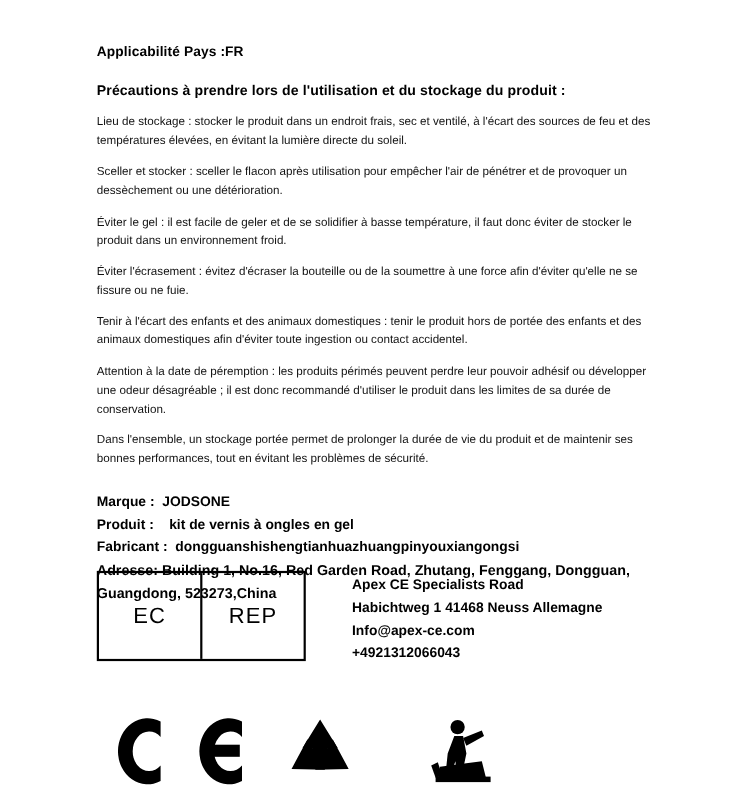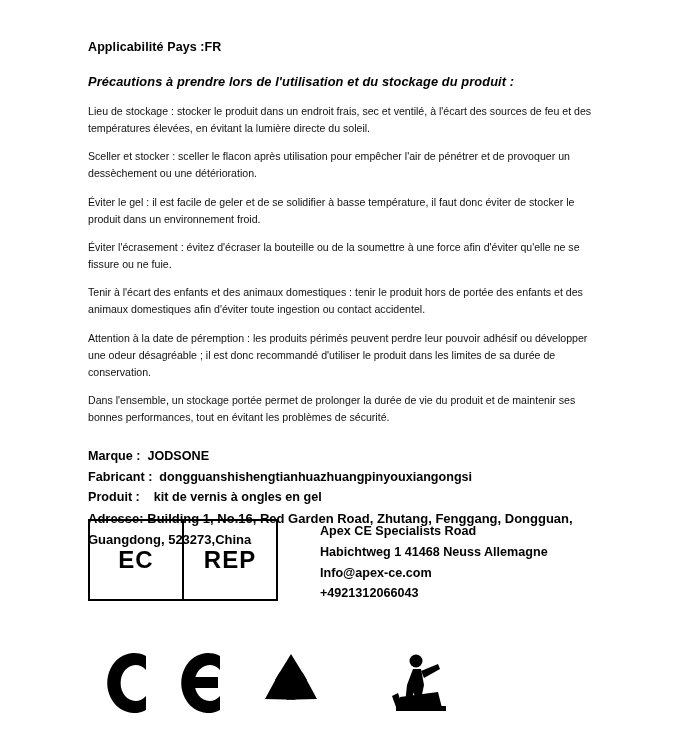--- a/index.html
+++ b/index.html
@@ -32,21 +32,20 @@
     font-size: 12.5px;
     font-weight: bold;
     margin: 0 0 20px 0;
     letter-spacing: 0.1px;
   }
   .h-precautions {
     font-size: 12.8px;
     font-weight: bold;
     margin: 0 0 14px 0;
     letter-spacing: 0.1px;
-    font-style: italic;
   }
   .para {
     font-size: 10.6px;
     line-height: 1.62;
     margin: 0 0 11px 0;
     text-align: left;
     color: #111;
   }
   .info-block {
     margin-top: 20px;
@@ -78,22 +77,22 @@
     height: 82px;
     border: 2px solid #000;
     display: flex;
     box-sizing: border-box;
   }
   .ecrep-cell {
     flex: 1;
     display: flex;
     align-items: center;
     justify-content: center;
-    font-size: 24px;
-    font-weight: bold;
+    font-size: 20px;
+    font-weight: normal;
     letter-spacing: 1px;
   }
   .ecrep-cell.first {
     border-right: 2px solid #000;
   }
   .rep-block {
     margin-left: 42px;
     padding-top: 2px;
   }
   .rep-line {
@@ -132,22 +131,22 @@
     <p class="para">Lieu de stockage : stocker le produit dans un endroit frais, sec et ventilé, à l'écart des sources de feu et des températures élevées, en évitant la lumière directe du soleil.</p>
     <p class="para">Sceller et stocker : sceller le flacon après utilisation pour empêcher l'air de pénétrer et de provoquer un dessèchement ou une détérioration.</p>
     <p class="para">Éviter le gel : il est facile de geler et de se solidifier à basse température, il faut donc éviter de stocker le produit dans un environnement froid.</p>
     <p class="para">Éviter l'écrasement : évitez d'écraser la bouteille ou de la soumettre à une force afin d'éviter qu'elle ne se fissure ou ne fuie.</p>
     <p class="para">Tenir à l'écart des enfants et des animaux domestiques : tenir le produit hors de portée des enfants et des animaux domestiques afin d'éviter toute ingestion ou contact accidentel.</p>
     <p class="para">Attention à la date de péremption : les produits périmés peuvent perdre leur pouvoir adhésif ou développer une odeur désagréable ; il est donc recommandé d'utiliser le produit dans les limites de sa durée de conservation.</p>
     <p class="para">Dans l'ensemble, un stockage portée permet de prolonger la durée de vie du produit et de maintenir ses bonnes performances, tout en évitant les problèmes de sécurité.</p>
 
     <div class="info-block">
       <div class="info-line">Marque :  JODSONE</div>
+      <div class="info-line">Produit :    kit de vernis à ongles en gel</div>
       <div class="info-line">Fabricant :  dongguanshishengtianhuazhuangpinyouxiangongsi</div>
-      <div class="info-line">Produit :    kit de vernis à ongles en gel</div>
       <div class="address-line">Adresse: Building 1, No.16, Red Garden Road, Zhutang, Fenggang, Dongguan,</div>
       <div class="address-line">Guangdong, 523273,China</div>
     </div>
 
   </div>
 
   <div class="ecrep-row">
     <div class="ecrep-box">
       <div class="ecrep-cell first">EC</div>
       <div class="ecrep-cell">REP</div>

